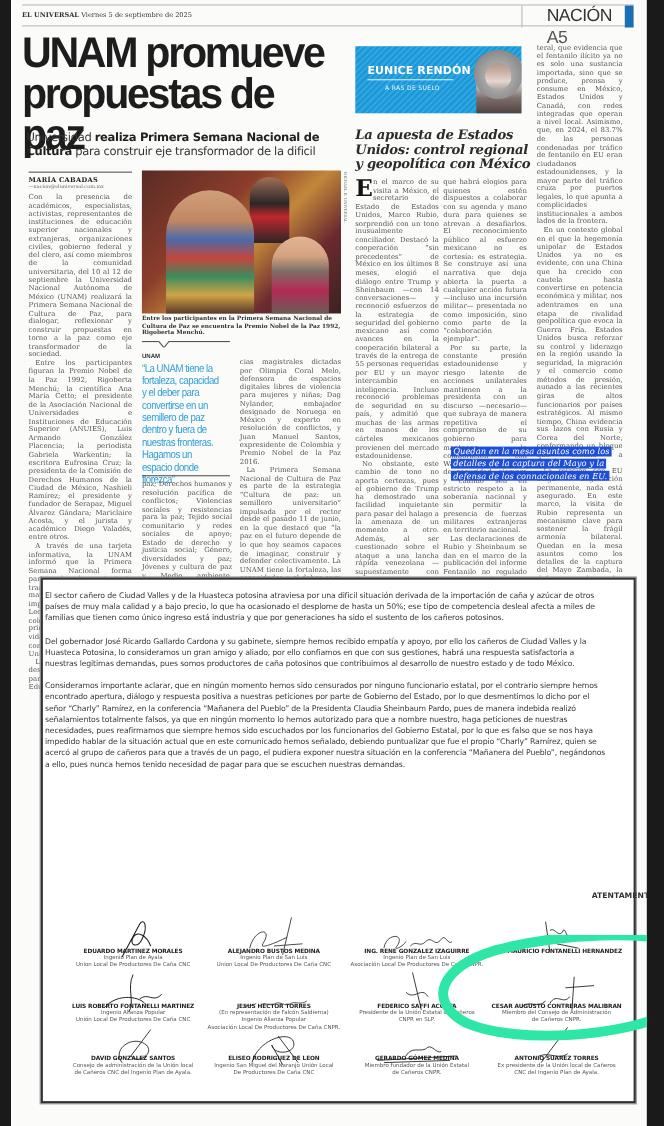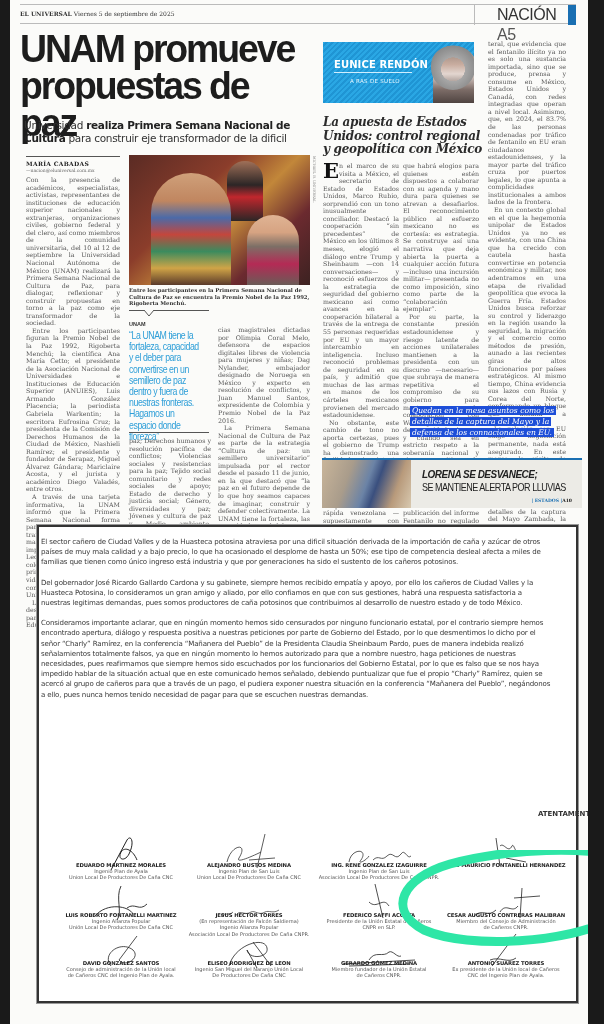--- a/index.html
+++ b/index.html
@@ -144,26 +144,20 @@
     <p>Por su parte, la constante presión estadounidense y riesgo latente de acciones unilaterales mantienen a la presidenta con un discurso —necesario— que subraya de manera repetitiva el compromiso de su gobierno para mantener la colaboración con Washington en materia de seguridad, siempre y cuando sea en estricto respeto a la soberanía nacional y sin permitir la presencia de fuerzas militares extranjeras en territorio nacional.</p>
     <p>Las declaraciones de Rubio y Sheinbaum se dan en el marco de la publicación del informe Fentanilo no regulado en Norteamérica: una perspectiva trila-</p>
   </div>
   <div id="colF" class="col serif">
     <p>teral, que evidencia que el fentanilo ilícito ya no es solo una sustancia importada, sino que se produce, prensa y consume en México, Estados Unidos y Canadá, con redes integradas que operan a nivel local. Asimismo, que, en 2024, el 83.7% de las personas condenadas por tráfico de fentanilo en EU eran ciudadanos estadounidenses, y la mayor parte del tráfico cruza por puertos legales, lo que apunta a complicidades institucionales a ambos lados de la frontera.</p>
     <p>En un contexto global en el que la hegemonía unipolar de Estados Unidos ya no es evidente, con una China que ha crecido con cautela hasta convertirse en potencia económica y militar, nos adentramos en una etapa de rivalidad geopolítica que evoca la Guerra Fría. Estados Unidos busca reforzar su control y liderazgo en la región usando la seguridad, la migración y el comercio como métodos de presión, aunado a las recientes giras de altos funcionarios por países estratégicos. Al mismo tiempo, China evidencia sus lazos con Rusia y Corea del Norte, conformando un bloque que desafía a Occidente.</p>
     <p>La relación con EU exige negociación permanente, nada está asegurado. En este marco, la visita de Rubio representa un mecanismo clave para sostener la frágil armonía bilateral. Quedan en la mesa asuntos como los detalles de la captura del Mayo Zambada, la defensa de los connacionales en territorio estadounidense y la renegociación del T-MEC, que pondrán a prueba la capacidad de México para equilibrar cooperación y soberanía en una relación siempre compleja. ●</p>
   </div>
   <div id="hl"><span>Quedan en la mesa asuntos como los detalles de la captura del Mayo y la defensa de los connacionales en EU.</span></div>
 
-  <div id="promo">
-    <div class="img"></div>
-    <div class="t1">LORENA SE DESVANECE;</div>
-    <div class="t2">SE MANTIENE ALERTA POR LLUVIAS</div>
-    <div class="ref"><span>| ESTADOS |</span><span style="color:#222">A10</span></div>
-  </div>
 
   <div id="ad">
     <div class="body">
       <p>El sector cañero de Ciudad Valles y de la Huasteca potosina atraviesa por una dificil situación derivada de la importación de caña y azúcar de otros países de muy mala calidad y a bajo precio, lo que ha ocasionado el desplome de hasta un 50%; ese tipo de competencia desleal afecta a miles de familias que tienen como único ingreso está industria y que por generaciones ha sido el sustento de los cañeros potosinos.</p>
       <p>Del gobernador José Ricardo Gallardo Cardona y su gabinete, siempre hemos recibido empatía y apoyo, por ello los cañeros de Ciudad Valles y la Huasteca Potosina, lo consideramos un gran amigo y aliado, por ello confiamos en que con sus gestiones, habrá una respuesta satisfactoria a nuestras legitimas demandas, pues somos productores de caña potosinos que contribuimos al desarrollo de nuestro estado y de todo México.</p>
       <p>Consideramos importante aclarar, que en ningún momento hemos sido censurados por ninguno funcionario estatal, por el contrario siempre hemos encontrado apertura, diálogo y respuesta positiva a nuestras peticiones por parte de Gobierno del Estado, por lo que desmentimos lo dicho por el señor “Charly” Ramírez, en la conferencia “Mañanera del Pueblo” de la Presidenta Claudia Sheinbaum Pardo, pues de manera indebida realizó señalamientos totalmente falsos, ya que en ningún momento lo hemos autorizado para que a nombre nuestro, haga peticiones de nuestras necesidades, pues reafirmamos que siempre hemos sido escuchados por los funcionarios del Gobierno Estatal, por lo que es falso que se nos haya impedido hablar de la situación actual que en este comunicado hemos señalado, debiendo puntualizar que fue el propio “Charly” Ramírez, quien se acercó al grupo de cañeros para que a través de un pago, el pudiera exponer nuestra situación en la conferencia “Mañanera del Pueblo”, negándonos a ello, pues nunca hemos tenido necesidad de pagar para que se escuchen nuestras demandas.</p>
     </div>
     <div id="atentamente">ATENTAMENTE</div>
 
     <div class="sig" style="left:12px;top:335px">

